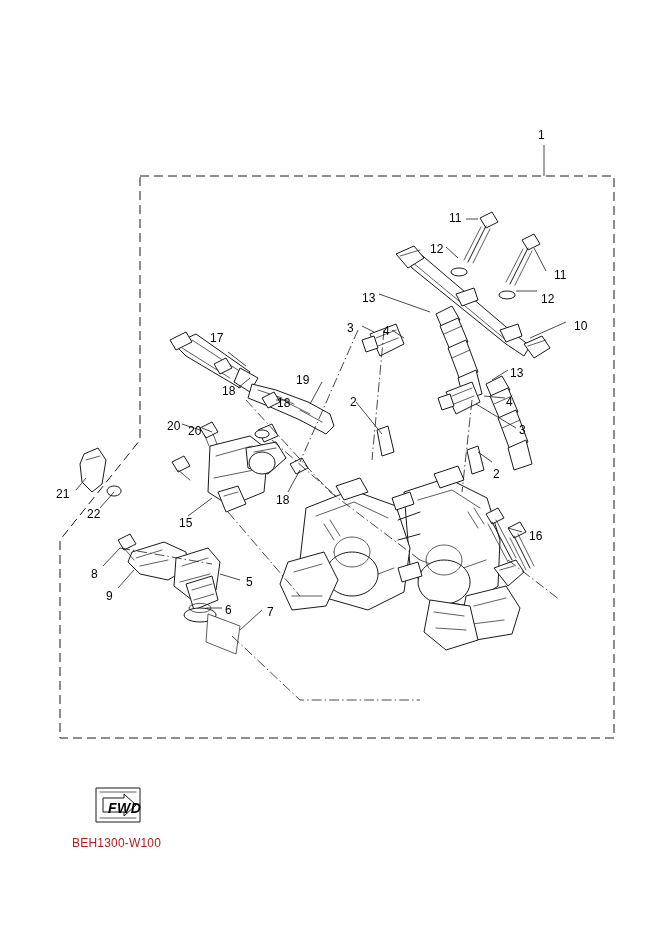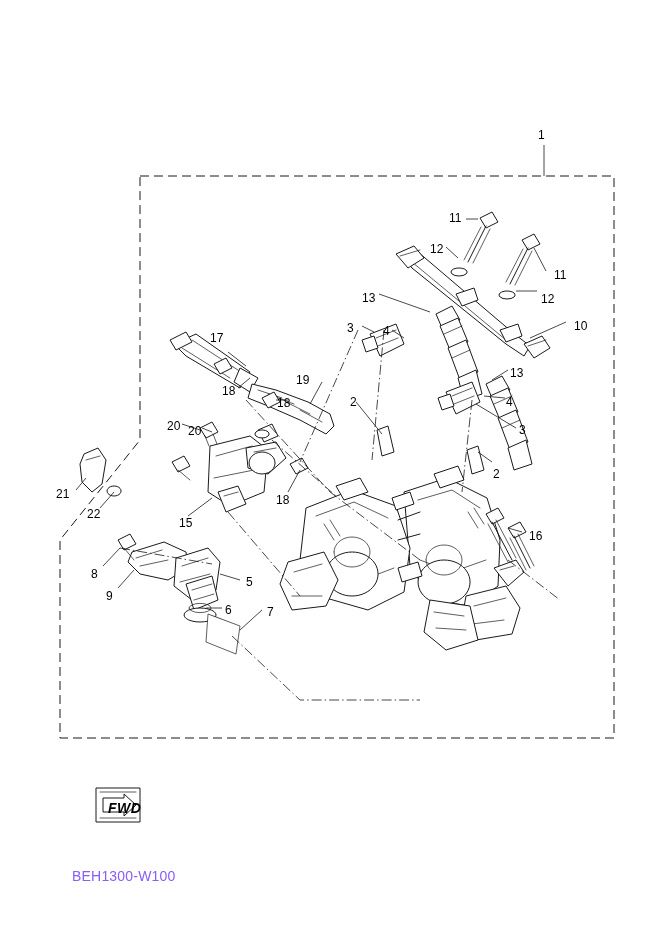--- a/index.html
+++ b/index.html
@@ -33,25 +33,24 @@
     font-size: 12px;
     line-height: 12px;
     color: #000;
     white-space: nowrap;
     user-select: none;
   }
   #part-code {
     position: absolute;
     left: 72px;
     top: 836px;
-    font-size: 14px;
+    font-size: 12px;
     letter-spacing: 0.2px;
-    color: #8b5cf6;
+    color: #b91c1c;
     white-space: nowrap;
-    margin-top: 32px;
   }
   #fwd-label {
     position: absolute;
     left: 108px;
     top: 800px;
     font-size: 14px;
     font-weight: bold;
     font-style: italic;
     letter-spacing: 0.5px;
     color: #000;

